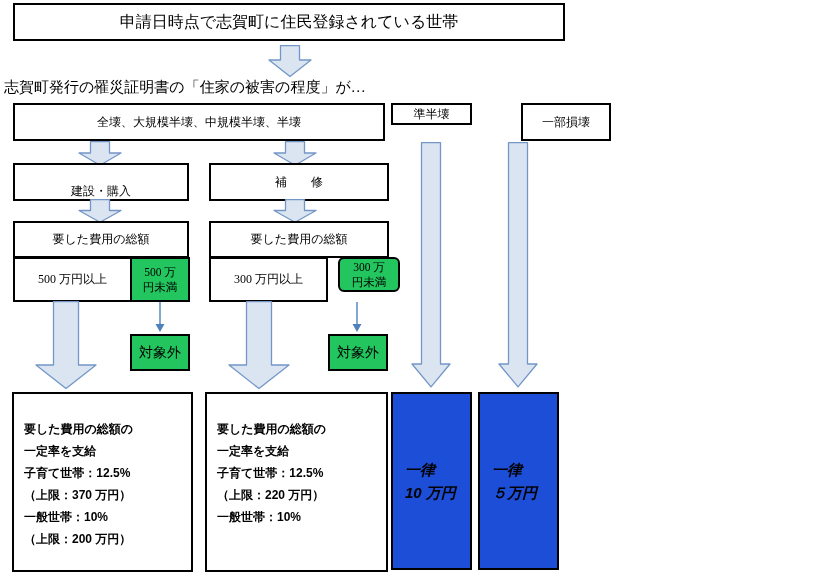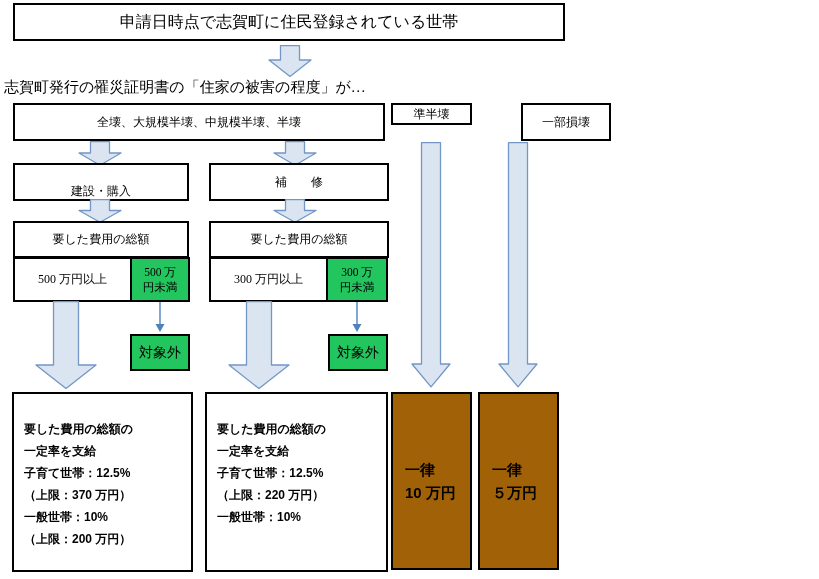--- a/index.html
+++ b/index.html
@@ -40,28 +40,29 @@
     font-family:"Liberation Sans","DejaVu Sans",sans-serif;
     font-weight:bold;
     font-size:12px;
     line-height:22px;
     padding:24px 4px 0 10px;
     white-space:nowrap;
   }
   .flat-box{
     position:absolute;
     box-sizing:border-box;
-    background:#a16207;
+    background:#1d4ed8;
     border:2px solid #000;
     font-family:"Liberation Sans","DejaVu Sans",sans-serif;
     font-weight:bold;
     font-size:15px;
     line-height:23px;
     padding:64px 4px 0 12px;
     white-space:nowrap;
+    font-style:italic;
   }
   .blockarrow{fill:#dbe5f1;stroke:#7396c6;stroke-width:1.3;stroke-linejoin:round;}
   .thinline{stroke:#4f81bd;stroke-width:1.4;}
   .thinhead{fill:#4f81bd;}
 </style>
 </head>
 <body>
 
 <div id="canvas">
 
@@ -123,21 +124,21 @@
   <div class="box" style="left:13px;top:257px;width:119px;height:45px;">
     <span>500 万円以上</span>
   </div>
   <div class="box gray small-cell" style="left:130px;top:257px;width:60px;height:45px;">
     <span>500 万</span>
     <span>円未満</span>
   </div>
   <div class="box" style="left:209px;top:257px;width:119px;height:45px;">
     <span>300 万円以上</span>
   </div>
-  <div class="box gray small-cell" style="left:326px;top:257px;width:62px;height:45px;">
+  <div class="box gray small-cell" style="left:338px;top:257px;width:62px;height:35px;border-radius:6px;">
     <span>300 万</span>
     <span>円未満</span>
   </div>
 
   <svg class="arrow" style="left:35px;top:301px;" width="62" height="89" viewBox="0 0 62 89">
     <polygon class="blockarrow" points="18.5,0.7 43.5,0.7 43.5,64 61,64 31,87.6 1,64 18.5,64"></polygon>
   </svg>
   <svg class="arrow" style="left:228px;top:301px;" width="62" height="89" viewBox="0 0 62 89">
     <polygon class="blockarrow" points="18.5,0.7 43.5,0.7 43.5,64 61,64 31,87.6 1,64 18.5,64"></polygon>
   </svg>

